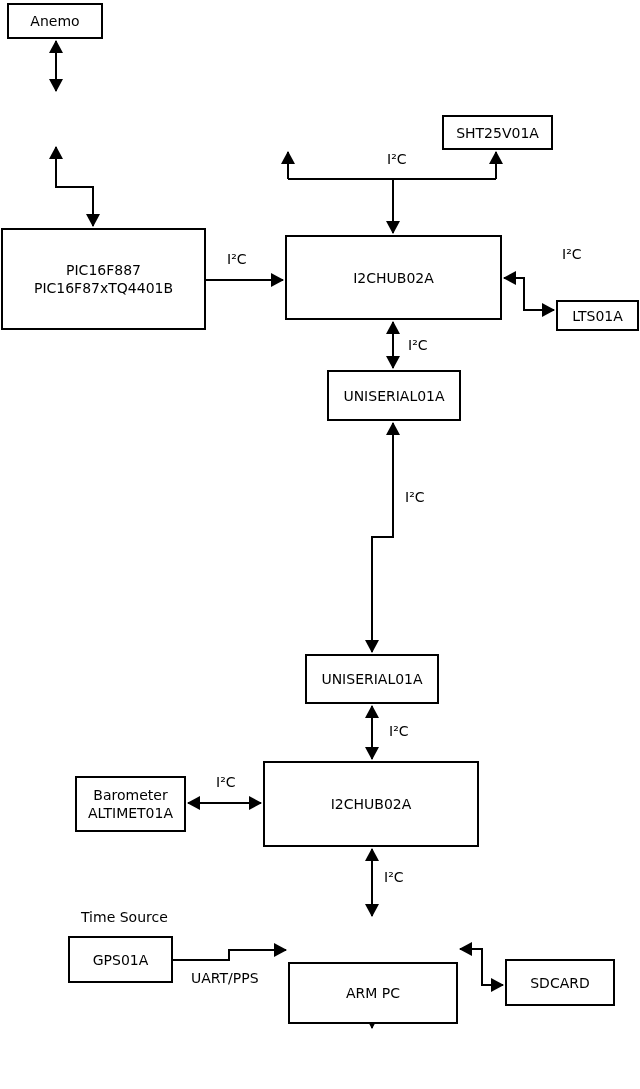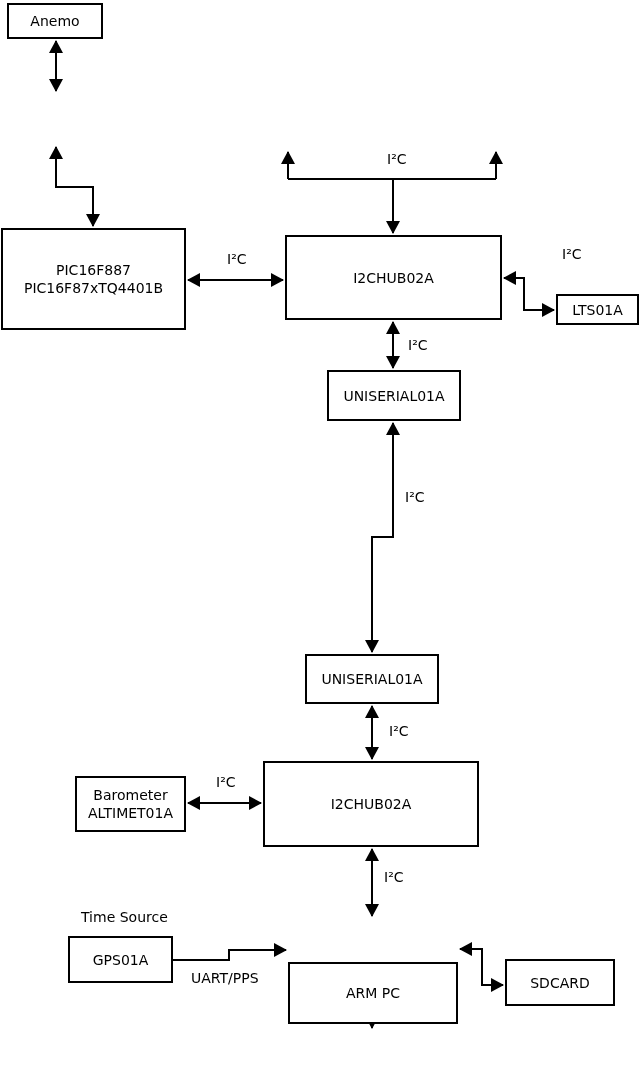--- a/index.html
+++ b/index.html
@@ -65,32 +65,35 @@
     <path d="M 173,960 L 229,960 L 229,950 L 286,950" marker-end="url(#arr)"></path>
     <path d="M 460,949 L 482,949 L 482,985 L 503,985" marker-start="url(#arr)" marker-end="url(#arr)"></path>
     <path d="M 372,983 L 372,1028" marker-start="url(#arr)" marker-end="url(#arr)"></path>
   </svg>
 
   <div class="node" style="left:7px;top:3px;width:96px;height:36px">
     <span>Anemo</span>
   </div>
 
 
-  <div class="node" style="left:1px;top:228px;width:185px;height:102px">
+  <div class="node" style="left:1px;top:228px;width:205px;height:102px">
     <span>PIC16F887</span>
     <span>PIC16F87xTQ4401B</span>
   </div>
 
 
+  <div class="node" style="left:442px;top:115px;width:111px;height:35px">
+    <span>SHT25V01A</span>
+  </div>
 
   <div class="node" style="left:285px;top:235px;width:217px;height:85px">
     <span>I2CHUB02A</span>
   </div>
 
-  <div class="node" style="left:556px;top:294px;width:83px;height:31px">
+  <div class="node" style="left:556px;top:300px;width:83px;height:31px">
     <span>LTS01A</span>
   </div>
 
   <div class="node" style="left:327px;top:370px;width:134px;height:51px">
     <span>UNISERIAL01A</span>
   </div>
 
   <div class="node" style="left:305px;top:654px;width:134px;height:50px">
     <span>UNISERIAL01A</span>
   </div>

